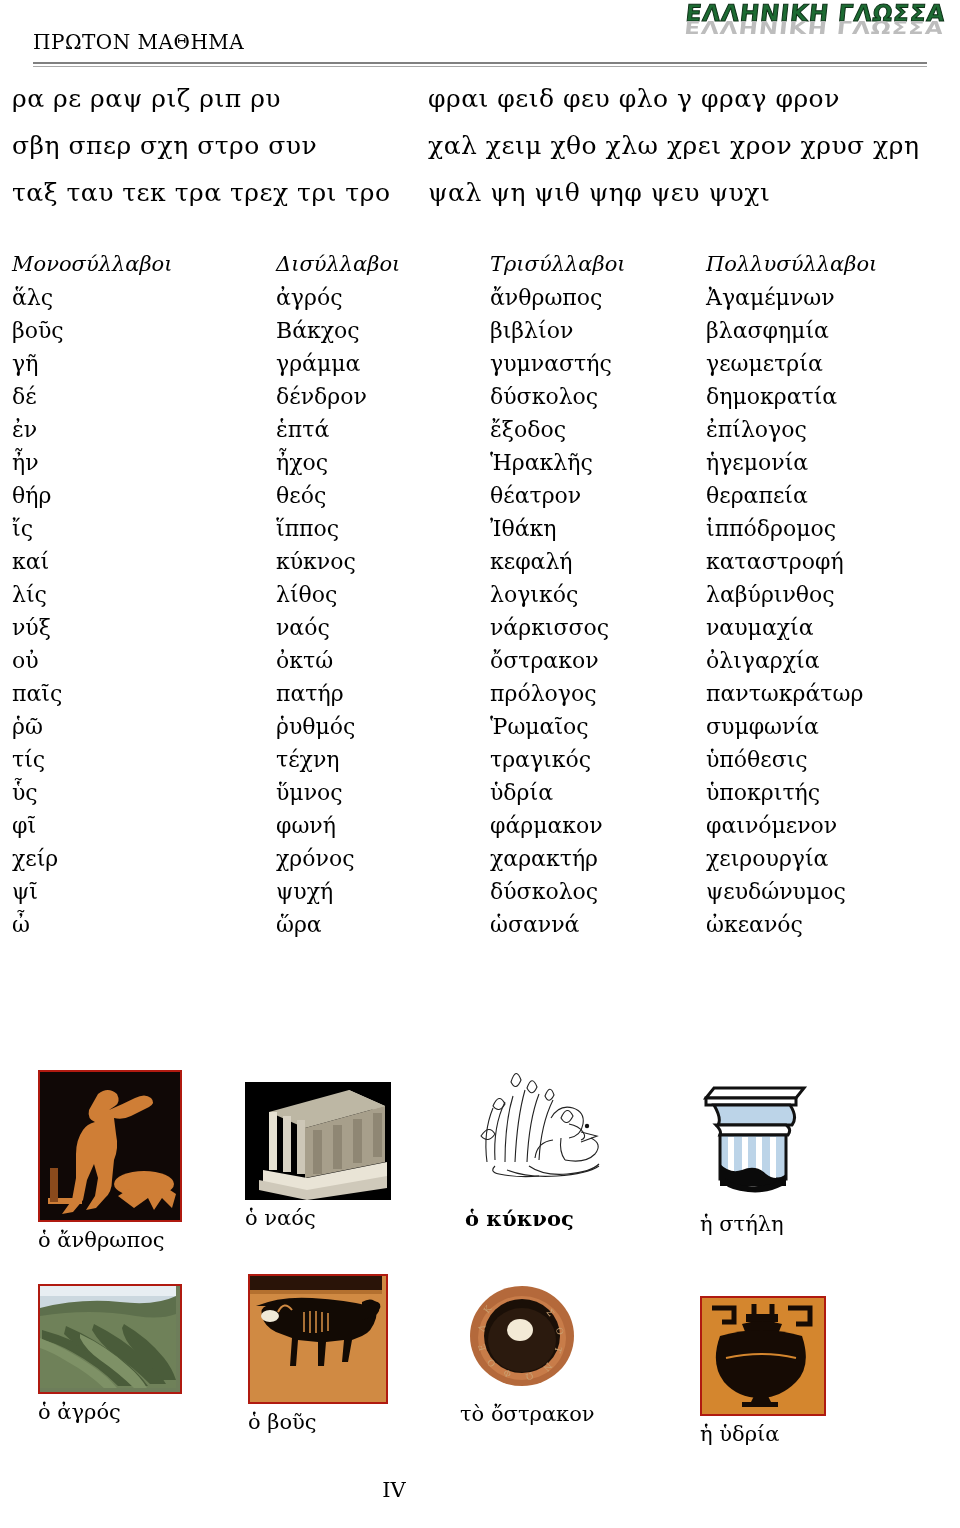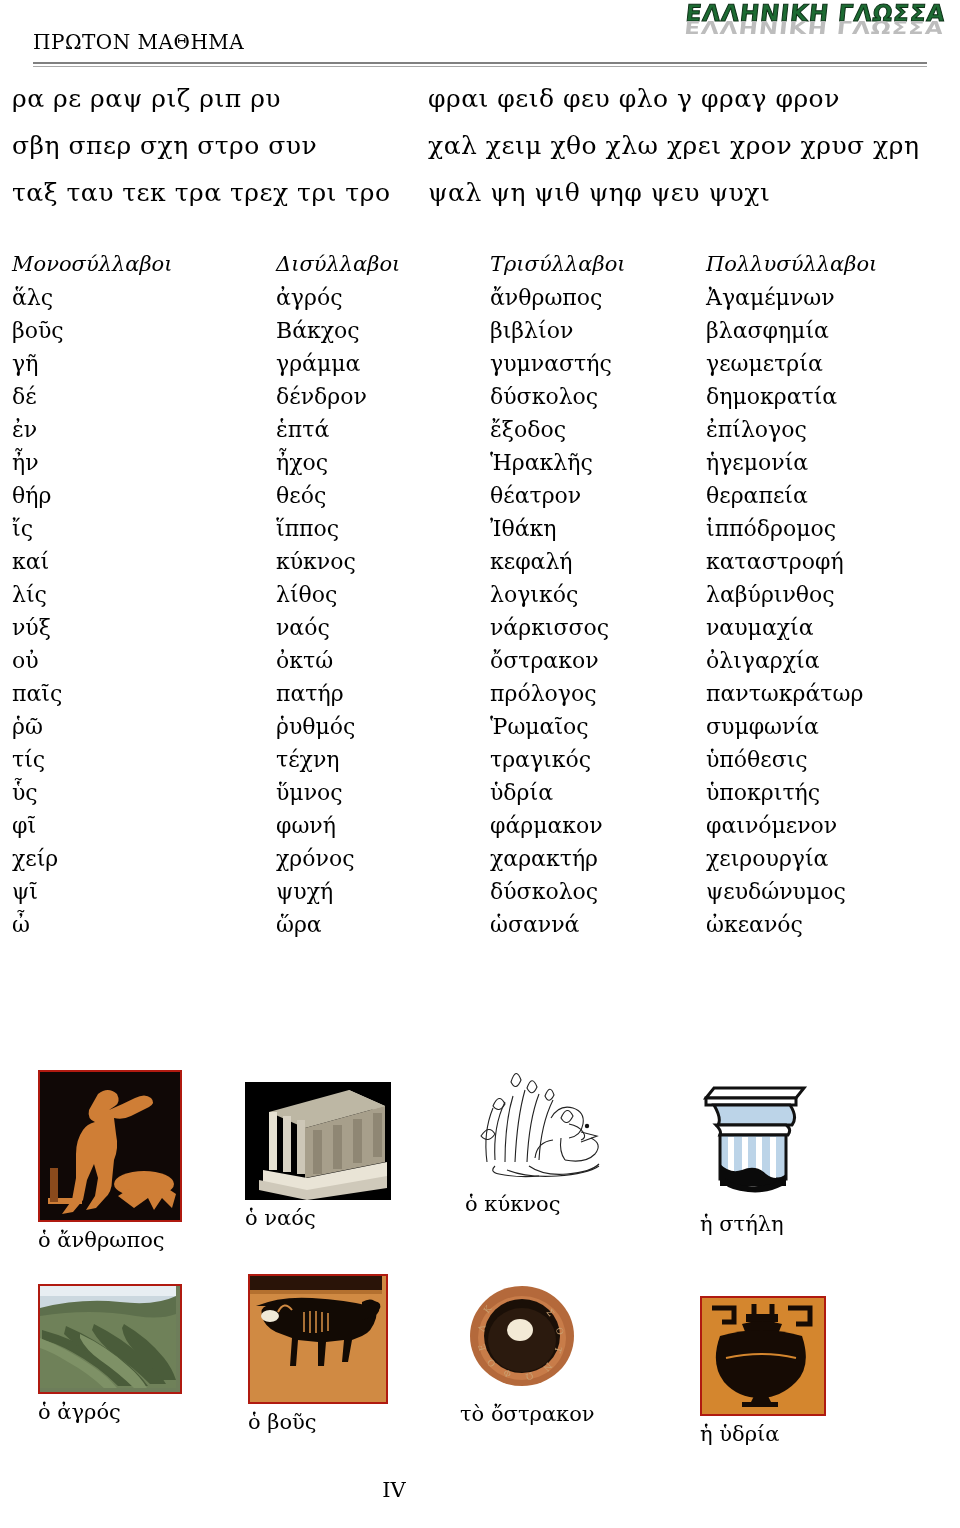--- a/index.html
+++ b/index.html
@@ -420,21 +420,21 @@
           <path d="M96 76 q-2 14 4 22"></path>
           <path d="M100 98 q20 4 30 -6 q8 -10 -4 -16"></path>
           <path d="M70 96 q2 -16 18 -18"></path>
           <path d="M64 104 q14 10 38 8 q24 -2 32 -10"></path>
           <path d="M42 108 q20 8 50 6 q30 -2 42 -10"></path>
           <path d="M30 104 q-6 6 4 8 q20 4 40 2"></path>
           <circle cx="122" cy="64" r="2.2" fill="#111111" stroke="none"></circle>
         </g>
       </svg>
     </div>
-    <div class="fig-cap" style="margin-top:2px;">ὁ κύκνος</div>
+    <div class="fig-cap" style="margin-top:16px;font-weight:bold;">ὁ κύκνος</div>
   </div>
 
   <div class="fig" style="left:700px; top:20px;">
     <div class="fig-frame img-stele">
       <svg width="110" height="116" viewBox="0 0 110 116">
         <rect x="0" y="0" width="110" height="116" fill="#ffffff"></rect>
         <polygon points="6,16 14,6 104,6 96,16" fill="#ffffff" stroke="#111111" stroke-width="3"></polygon>
         <rect x="6" y="16" width="90" height="7" fill="#ffffff" stroke="#111111" stroke-width="3"></rect>
         <path d="M14 23 q8 14 4 20 l74 0 q6 -8 -2 -20 z" fill="#bcd4e8" stroke="#111111" stroke-width="3"></path>
         <path d="M16 43 q6 6 4 10 l68 0 q4 -6 -2 -10 z" fill="#ffffff" stroke="#111111" stroke-width="3"></path>

